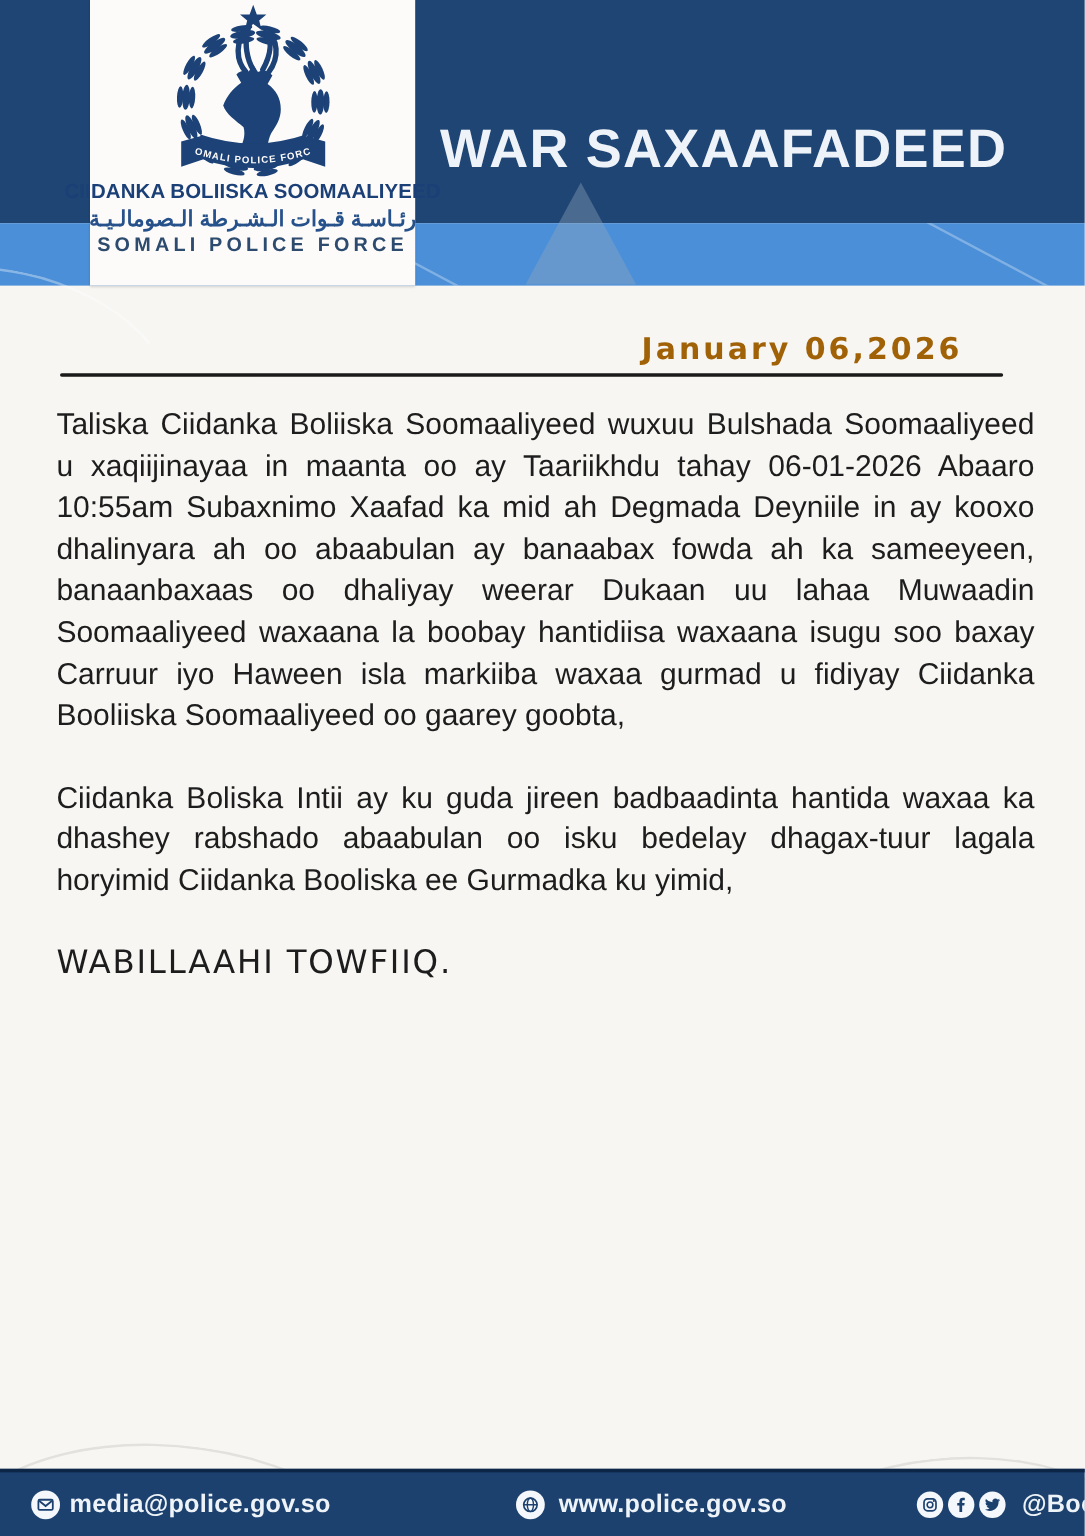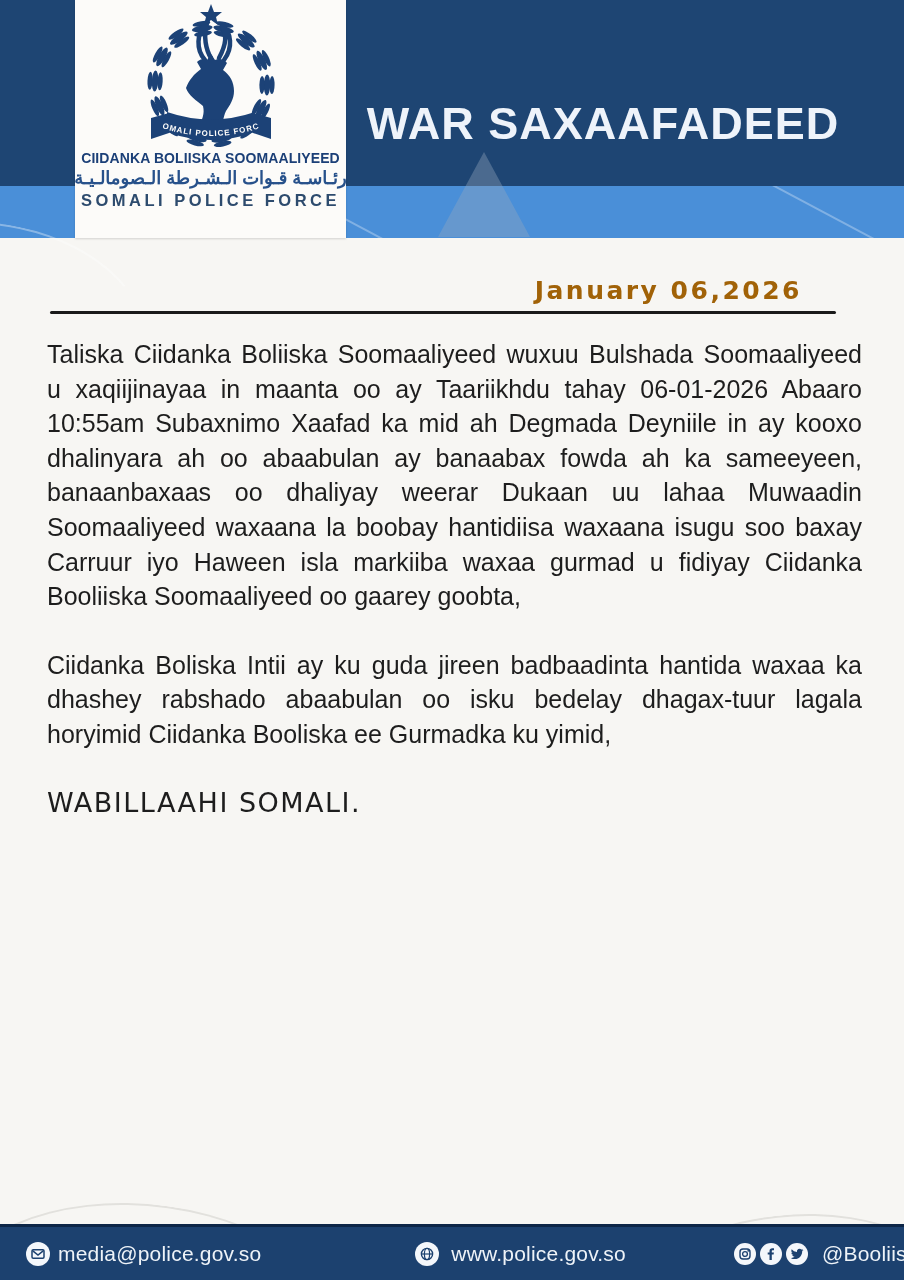--- a/index.html
+++ b/index.html
@@ -57,21 +57,21 @@
   .logo-box {
     position: absolute; top: 0; left: 75px;
     width: 271px; height: 238px;
     background: #fcfbf9;
     z-index: 4;
     display: flex; flex-direction: column; align-items: center;
     box-shadow: 0 1px 2px rgba(0,0,0,0.15);
   }
   .seal { margin-top: 2px; }
   .org-somali {
-    color: #1b3f77; font-weight: 700; font-size: 14px;
+    color: #1b3f77; font-weight: 700; font-size: 17px;
     letter-spacing: 0.1px; margin-top: -4px; white-space: nowrap;
   }
   .org-arabic {
     color: #27518b; font-size: 18px; font-weight: 700;
     margin-top: 1px; direction: rtl; white-space: nowrap;
   }
   .org-english {
     color: #2d4b6e; font-size: 16.5px; font-weight: 700;
     letter-spacing: 3.5px; margin-top: 2px; white-space: nowrap;
   }
@@ -123,21 +123,21 @@
     position: absolute; bottom: 0; left: 0;
     width: 904px; height: 56px;
     background: #1c416f;
     border-top: 3px solid #0d2647;
     display: flex; align-items: center;
     color: #eef3f8;
     z-index: 5;
   }
   .footer-item {
     display: flex; align-items: center; gap: 8px;
-    font-size: 21px; font-weight: 400; letter-spacing: 0.2px;
+    font-size: 21px; font-weight: 700; letter-spacing: 0.2px;
   }
   .footer-item.email   { margin-left: 26px; }
   .footer-item.website { margin-left: 154px; gap: 12px; }
   .footer-item.social  { margin-left: 108px; }
   .circle-icon {
     width: 24px; height: 24px; border-radius: 50%;
     background: #f4f7fb;
     display: inline-flex; align-items: center; justify-content: center;
     flex-shrink: 0;
   }
@@ -210,21 +210,21 @@
     <div class="org-arabic">رئـاسـة قـوات الـشـرطة الـصومالـيـة</div>
     <div class="org-english">SOMALI POLICE FORCE</div>
   </div>
 
   <div class="date-line">January 06,2026</div>
   <div class="rule"></div>
 
   <div class="body-text">
     <p>Taliska Ciidanka Boliiska Soomaaliyeed wuxuu Bulshada Soomaaliyeed u xaqiijinayaa in maanta oo ay Taariikhdu tahay 06-01-2026 Abaaro 10:55am Subaxnimo Xaafad ka mid ah Degmada Deyniile in ay kooxo dhalinyara ah oo abaabulan ay banaabax fowda ah ka sameeyeen, banaanbaxaas oo dhaliyay weerar Dukaan uu lahaa Muwaadin Soomaaliyeed waxaana la boobay hantidiisa waxaana isugu soo baxay Carruur iyo Haween isla markiiba waxaa gurmad u fidiyay Ciidanka Booliiska Soomaaliyeed oo gaarey goobta,</p>
     <p>Ciidanka Boliska Intii ay ku guda jireen badbaadinta hantida waxaa ka dhashey rabshado abaabulan oo isku bedelay dhagax-tuur lagala horyimid Ciidanka Booliska ee Gurmadka ku yimid,</p>
-    <div class="closing">WABILLAAHI SOMALI.</div>
+    <div class="closing">WABILLAAHI TOWFIIQ.</div>
   </div>
 
   <div class="swirl w1"></div>
   <div class="swirl w2"></div>
   <div class="swirl w3"></div>
 
   <div class="footer">
 
     <div class="footer-item email">
       <span class="circle-icon">

